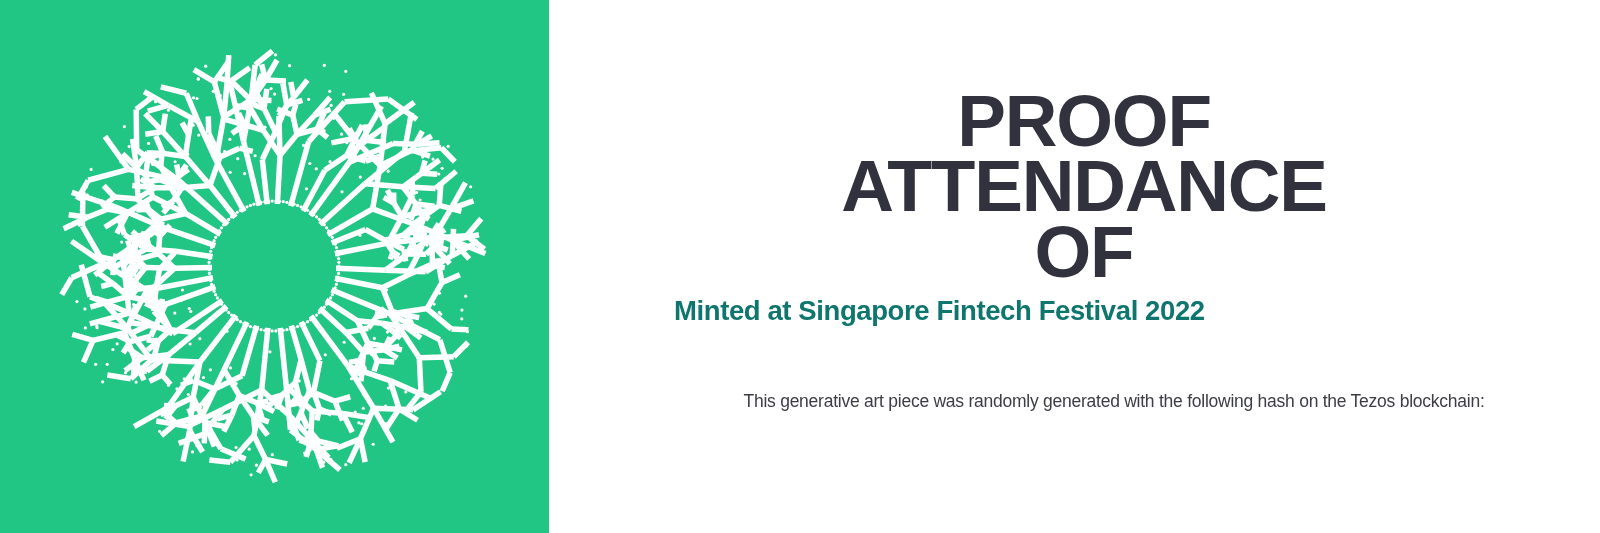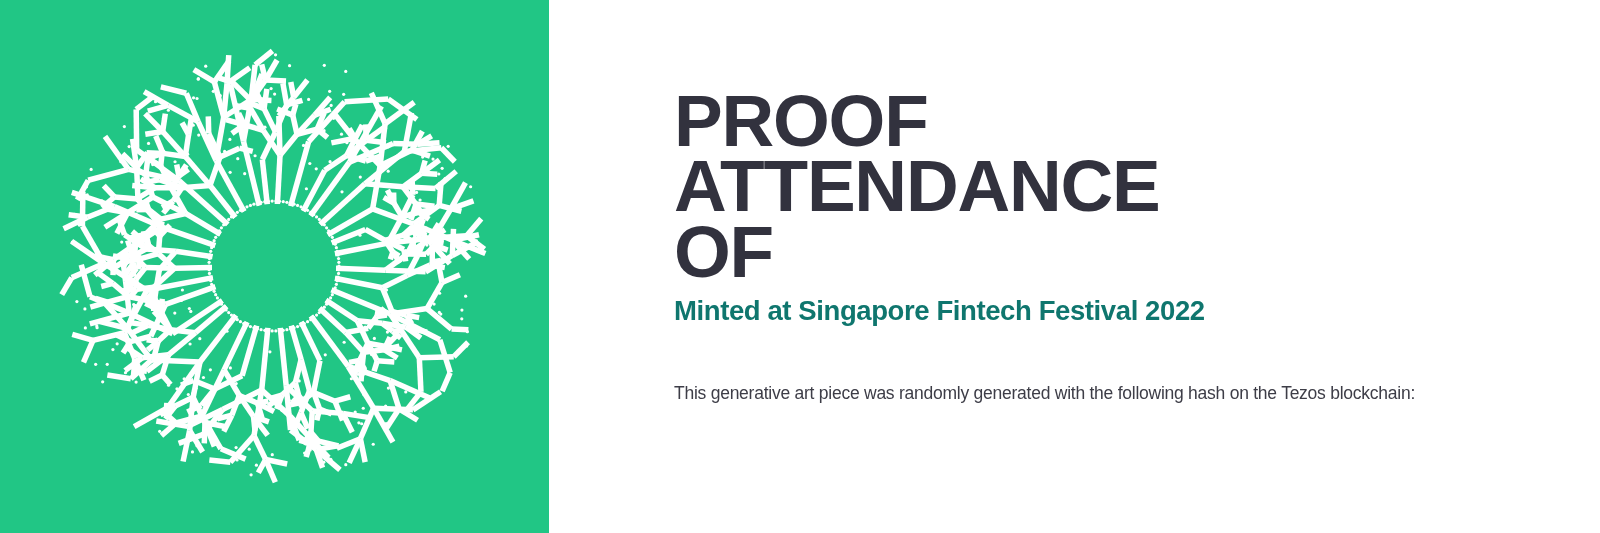--- a/index.html
+++ b/index.html
@@ -37,20 +37,21 @@
     width: 549px;
     height: 533px;
   }
 
   
   .text-panel {
     position: relative;
     flex: 1 1 auto;
     height: 533px;
     background: #ffffff;
+    text-align: center;
   }
 
   .title-block {
     position: absolute;
     left: 125px;
     top: 88px;
     width: 820px;
   }
   .title-line {
     display: block;
@@ -86,21 +87,21 @@
   }
   .desc-line {
     display: block;
     font-family: "Liberation Sans", sans-serif;
     font-weight: 400;
     font-size: 17.5px;
     line-height: 1.42;
     letter-spacing: -0.25px;
     color: #3d3d47;
     white-space: nowrap;
-    margin: 0;
+    margin: 8px;
   }
 </style>
 </head>
 <body>
 
 <div class="certificate">
 
   <div class="art-panel">
     <svg id="artwork-svg" viewBox="0 0 549 533" xmlns="http://www.w3.org/2000/svg" aria-hidden="true">
       <rect id="art-bg" x="0" y="0" width="549" height="533" fill="#21c685"></rect>

